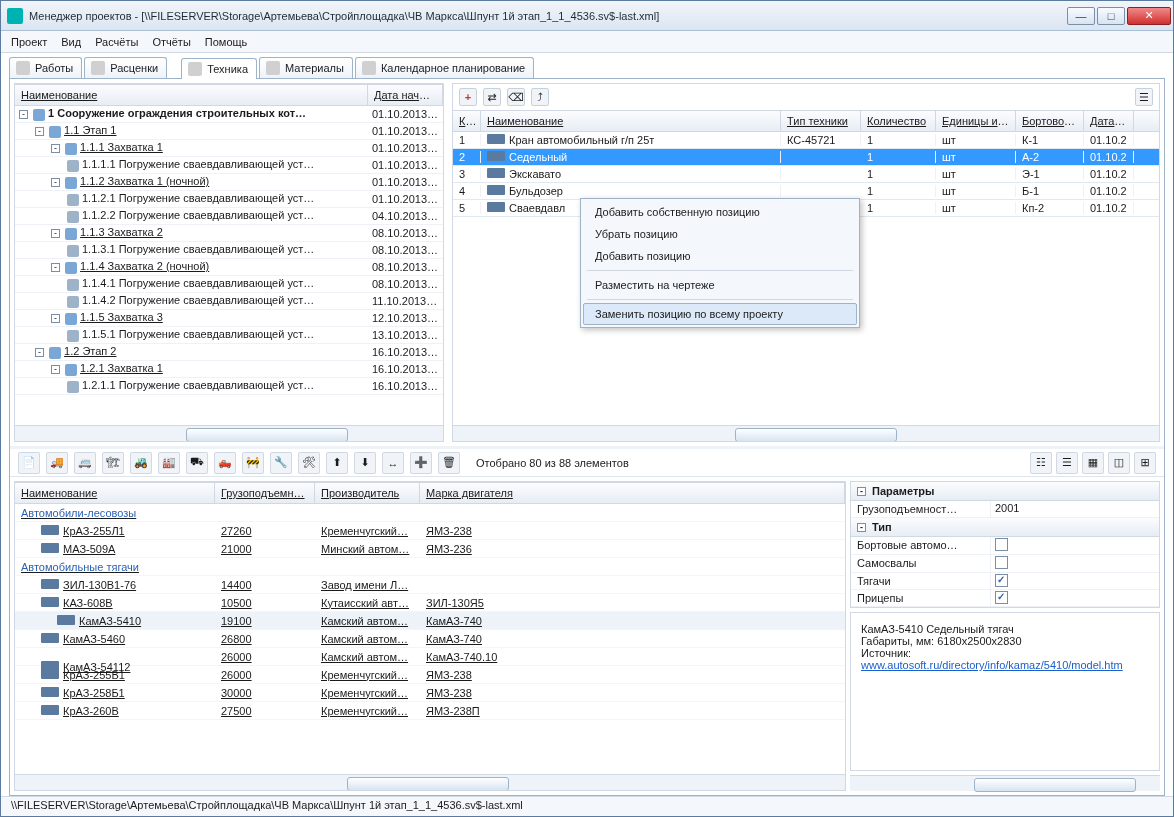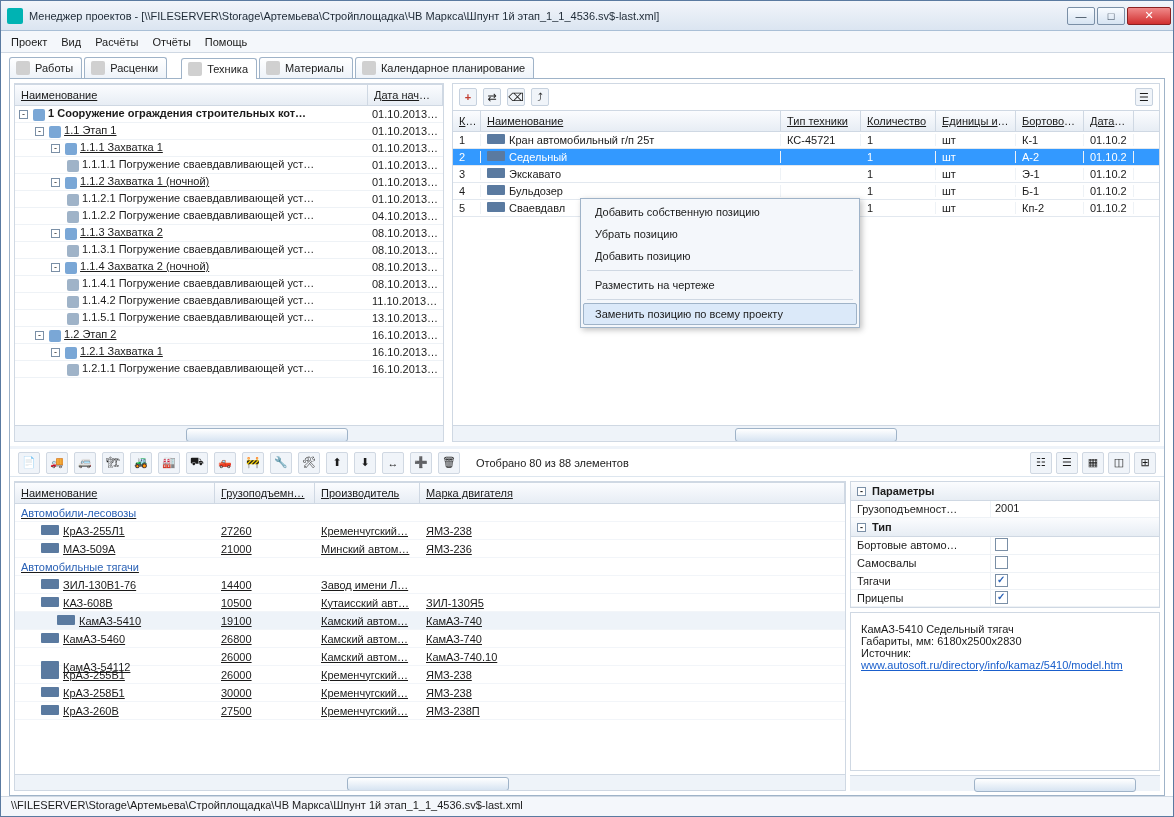--- a/index.html
+++ b/index.html
@@ -168,20 +168,24 @@
               </div>
               <div class="trow">
                 <div class="tcell" style="flex: 1 1 0%; padding-left: 52px;"><span class="nodeicon pen"></span><span class="">1.1.4.1 Погружение сваевдавливающей уст…</span></div>
                 <div class="tcell" style="width: 75px;">08.10.2013…</div>
               </div>
               <div class="trow">
                 <div class="tcell" style="flex: 1 1 0%; padding-left: 52px;"><span class="nodeicon pen"></span><span class="">1.1.4.2 Погружение сваевдавливающей уст…</span></div>
                 <div class="tcell" style="width: 75px;">11.10.2013…</div>
               </div>
               <div class="trow">
+                <div class="tcell" style="flex: 1 1 0%; padding-left: 36px;"><span class="expander">-</span> <span class="nodeicon"></span><span class="under">1.1.5 Захватка 3</span></div>
+                <div class="tcell" style="width: 75px;">12.10.2013…</div>
+              </div>
+              <div class="trow">
                 <div class="tcell" style="flex: 1 1 0%; padding-left: 52px;"><span class="nodeicon pen"></span><span class="">1.1.5.1 Погружение сваевдавливающей уст…</span></div>
                 <div class="tcell" style="width: 75px;">13.10.2013…</div>
               </div>
               <div class="trow">
                 <div class="tcell" style="flex: 1 1 0%; padding-left: 20px;"><span class="expander">-</span> <span class="nodeicon"></span><span class="under">1.2 Этап 2</span></div>
                 <div class="tcell" style="width: 75px;">16.10.2013…</div>
               </div>
               <div class="trow">
                 <div class="tcell" style="flex: 1 1 0%; padding-left: 36px;"><span class="expander">-</span> <span class="nodeicon"></span><span class="under">1.2.1 Захватка 1</span></div>
                 <div class="tcell" style="width: 75px;">16.10.2013…</div>

